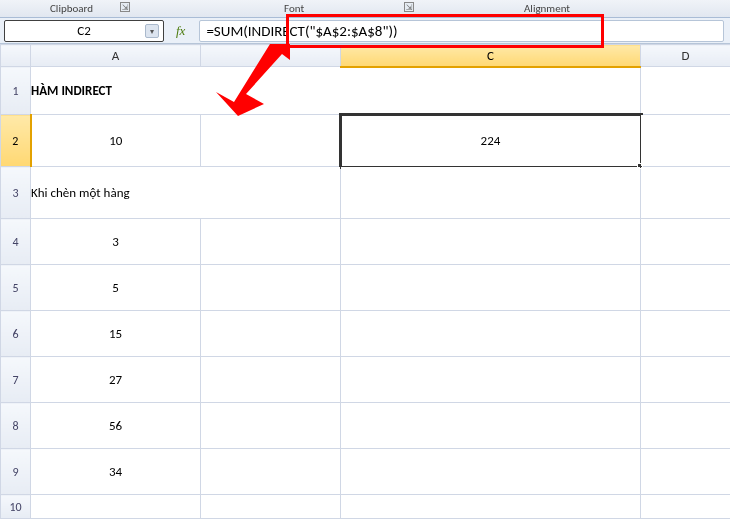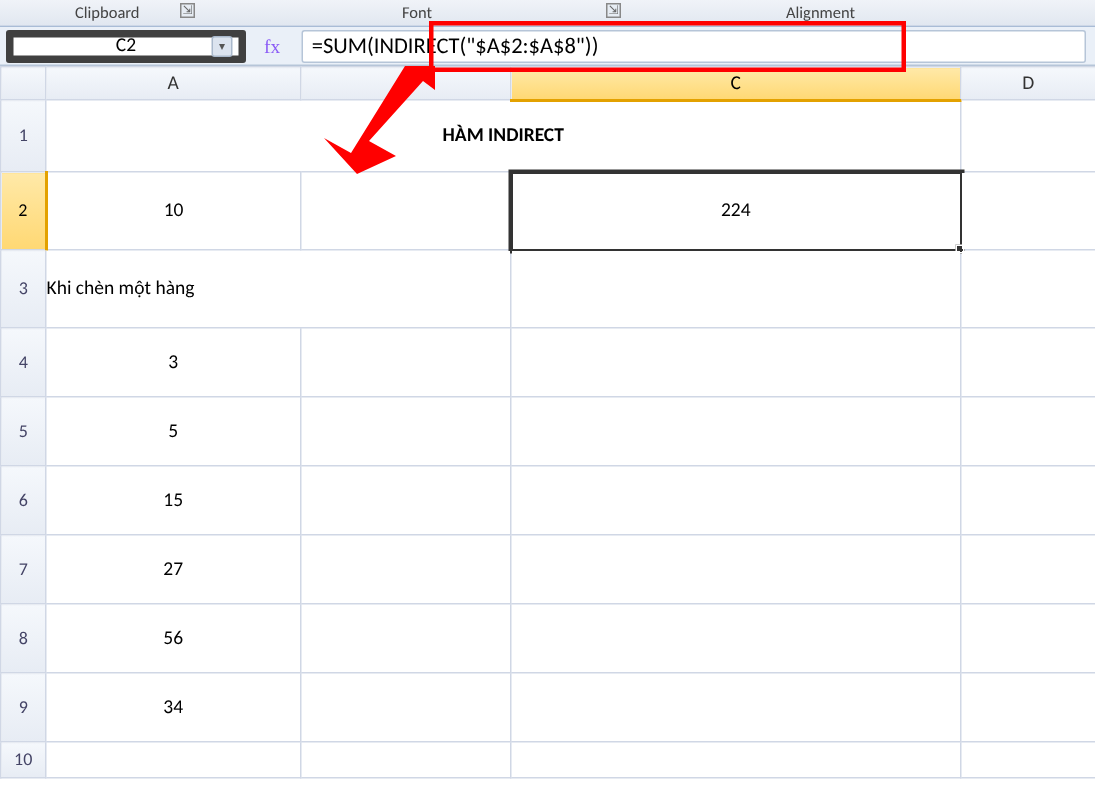--- a/index.html
+++ b/index.html
@@ -40,21 +40,21 @@
     background: #eaf0f8;
     border-bottom: 1px solid #b6c5d8;
     display: flex;
     align-items: center;
   }
   .name-box {
     width: 160px;
     height: 22px;
     margin: 0 2px 0 4px;
     background: #fff;
-    border: 5px solid #404040;
+    border: 1px solid #404040;
     border-radius: 2px;
     display: flex;
     align-items: center;
     padding: 0 6px;
     font-size: 13px;
     position: relative;
     justify-content: center;
   }
   .name-box .dd {
     position: absolute;
@@ -68,23 +68,24 @@
     font-size:8px;color:#555;
   }
   .fn-buttons {
     display:flex;
     gap:8px;
     color:#888;
     padding: 0 8px;
     align-items:center;
   }
   .fx-label {
+    font-style: italic;
     font-family: "Times New Roman", serif;
     font-size: 13px;
-    color:#8b5cf6;
+    color:#4d7c0f;
     padding: 0 6px 0 2px;
   }
   .formula-input {
     flex: 1;
     height: 22px;
     background: #fff;
     border: 1px solid #b6c5d8;
     border-radius: 2px;
     display:flex;
     align-items:center;
@@ -165,21 +166,21 @@
 
   .data-cell {
     text-align: center;
     font-size: 16px;
     border: 1px solid #333;
   }
   .tall { height: 52px; }
   .tall2 { height: 46px; }
 
   .title-cell {
-    text-align: center;
+    text-align: left;
     font-size: 24px;
     font-weight: bold;
     color: #ff0000;
     border: none !important;
     height: 48px;
   }
   .insert-text {
     color: #ff0000;
     font-size: 18px;
     text-align: left;
@@ -200,21 +201,21 @@
   }
 
   .thin-row td { height: 20px; }
 </style>
 </head>
 <body>
 
 <div class="ribbon-section">
   <span class="ribbon-label" style="left:50px">Clipboard</span>
   <span class="launcher" style="left:120px;top:2px"></span>
-  <span class="ribbon-label" style="left:268px">Font</span>
+  <span class="ribbon-label" style="left:284px">Font</span>
   <span class="launcher" style="left:404px;top:2px"></span>
   <span class="ribbon-label" style="left:524px">Alignment</span>
 </div>
 
 <div class="formula-bar-row">
   <div class="name-box">
     <span>C2</span>
     <span class="dd">▾</span>
   </div>
   <div class="fn-buttons">

